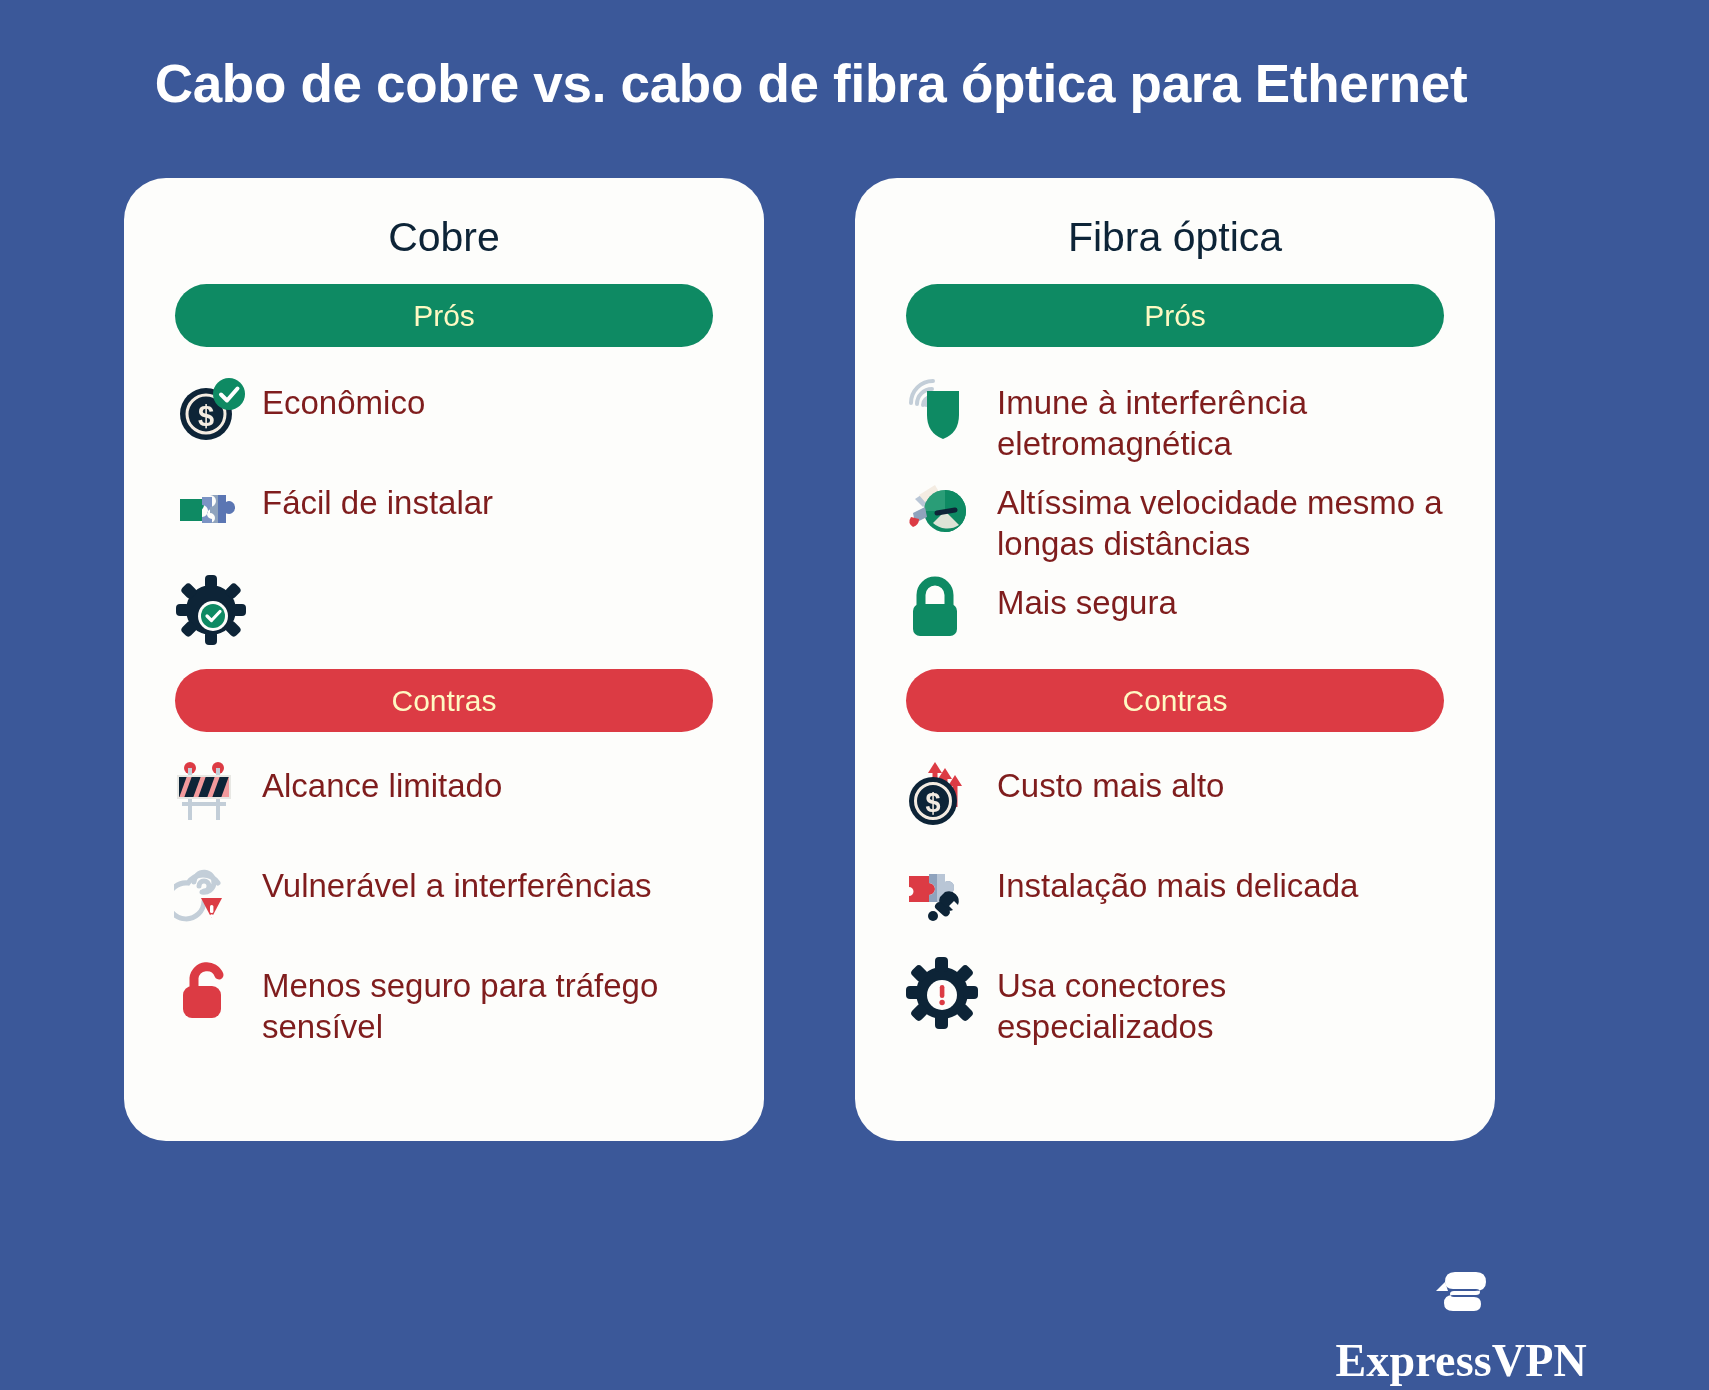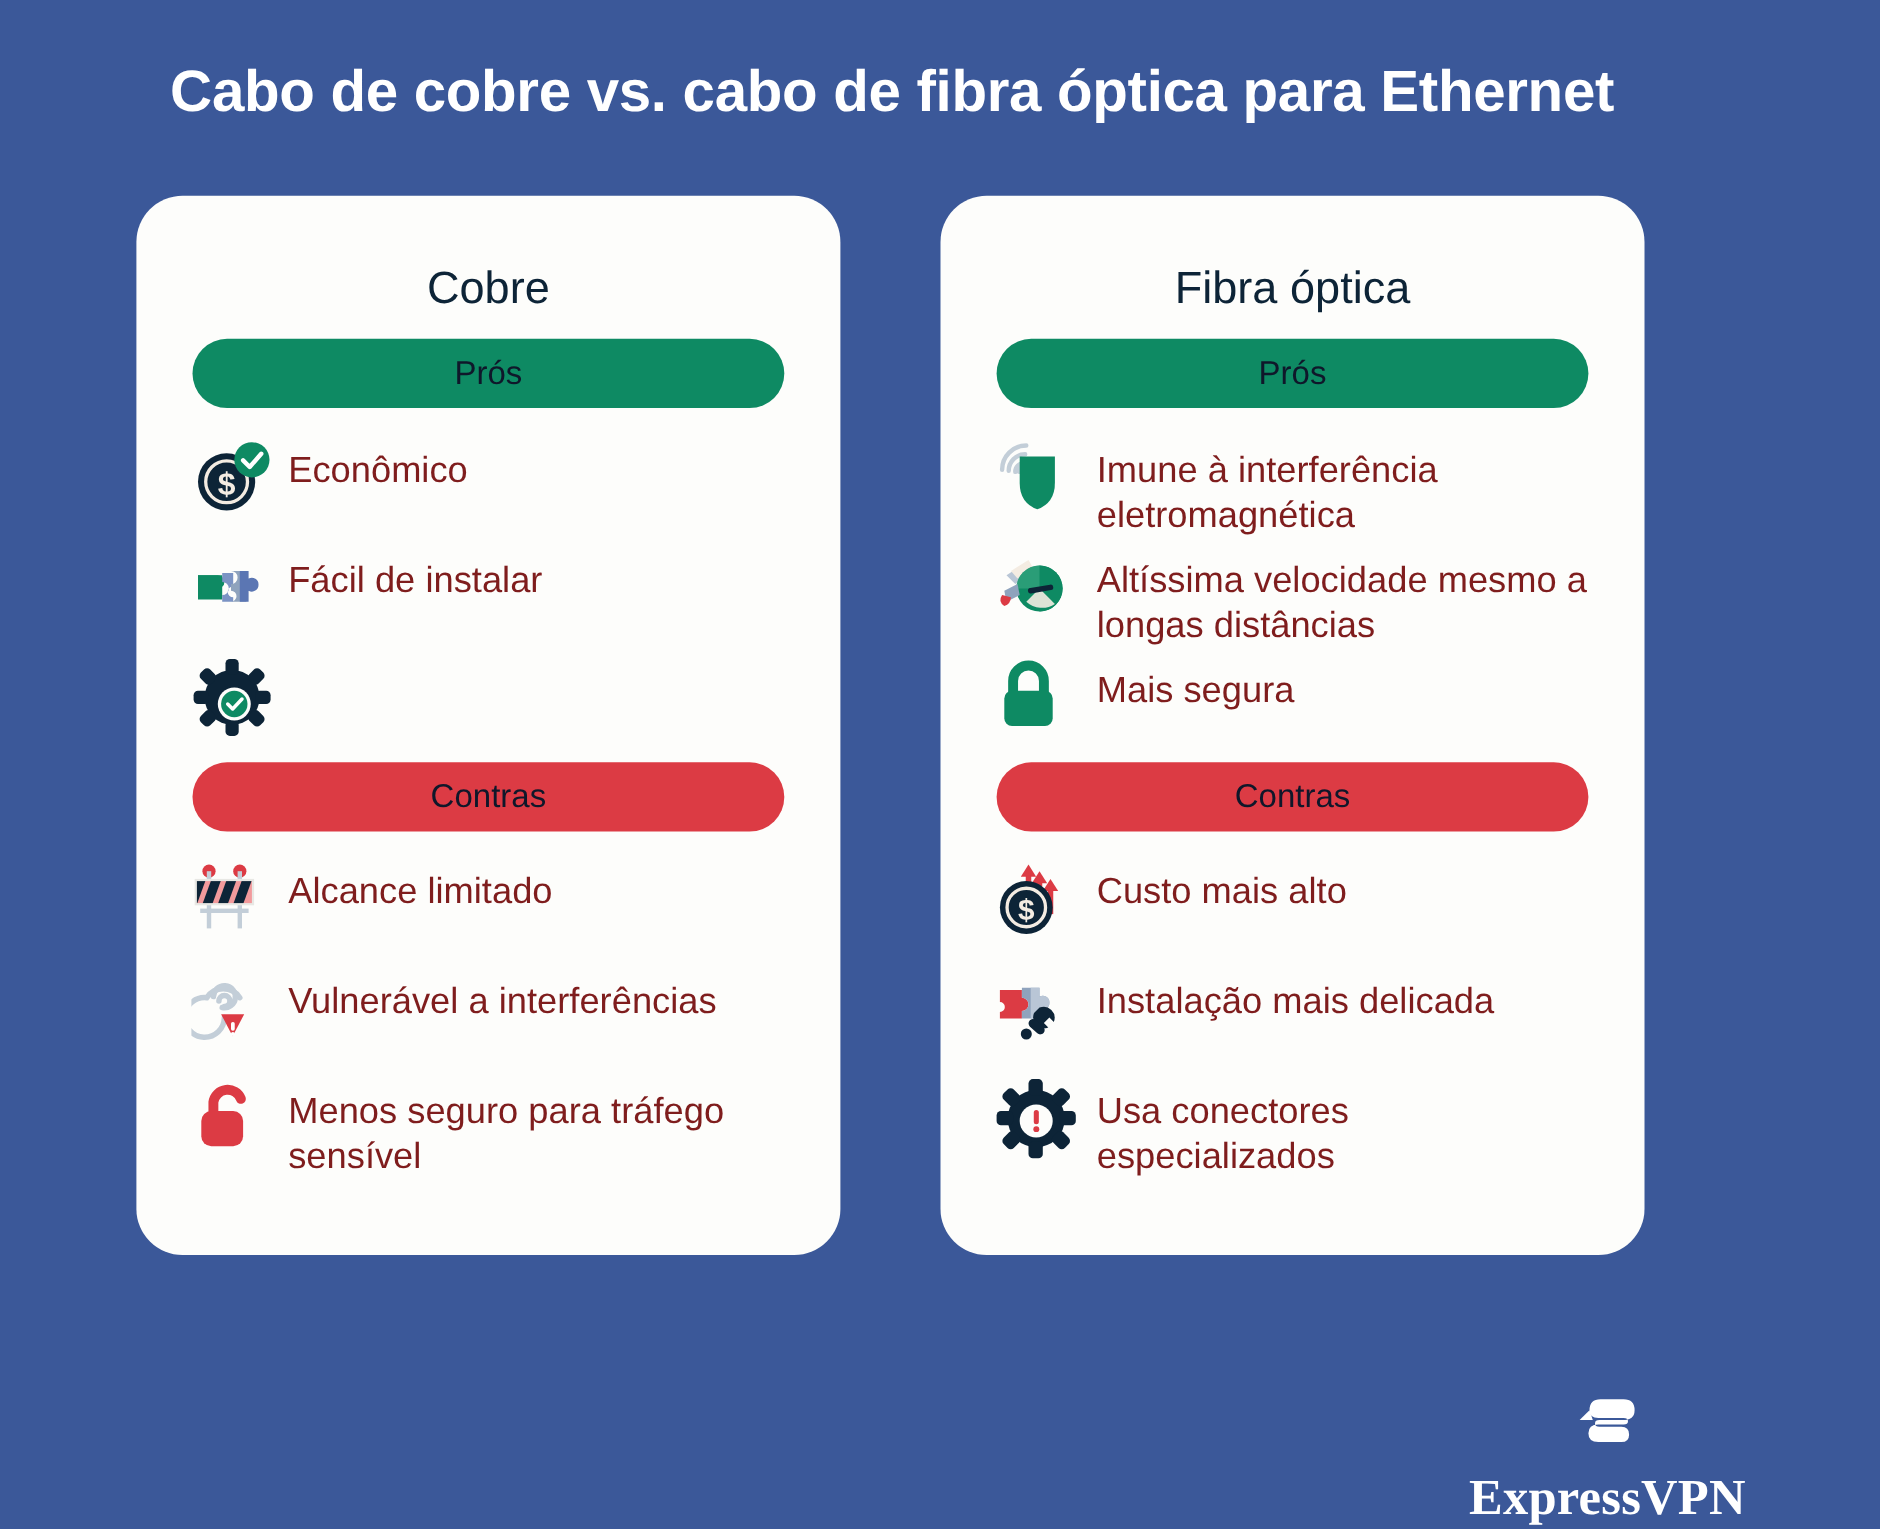--- a/index.html
+++ b/index.html
@@ -38,41 +38,41 @@
     left: 124px;
     top: 178px;
     width: 1462px;
     display: flex;
     gap: 91px;
   }
   .card {
     width: 640px;
     background: #fdfdfb;
     border-radius: 42px;
-    padding: 44px 0 52px 0;
+    padding: 20px 0 52px 0;
     box-sizing: border-box;
     min-height: 963px;
     display: flex;
     flex-direction: column;
   }
   .card-title {
     text-align: center;
     color: #0d2437;
     font-size: 41px;
     line-height: 50px;
     padding: 14px 0 22px 0;
   }
   .pill {
     margin: 0 51px;
     border-radius: 34px;
     height: 63px;
     display: flex;
     align-items: center;
     justify-content: center;
-    color: #0f172a;
+    color: #fef9c3;
     font-size: 30px;
   }
   .pill.pros { background: #0e8a63; }
   .pill.cons { background: #dc3b44; text-align: center; }
   .list {
     padding: 0 46px 0 48px;
     margin: 0;
     list-style: none;
   }
   .list.pros-list { margin-top: 22px; }

